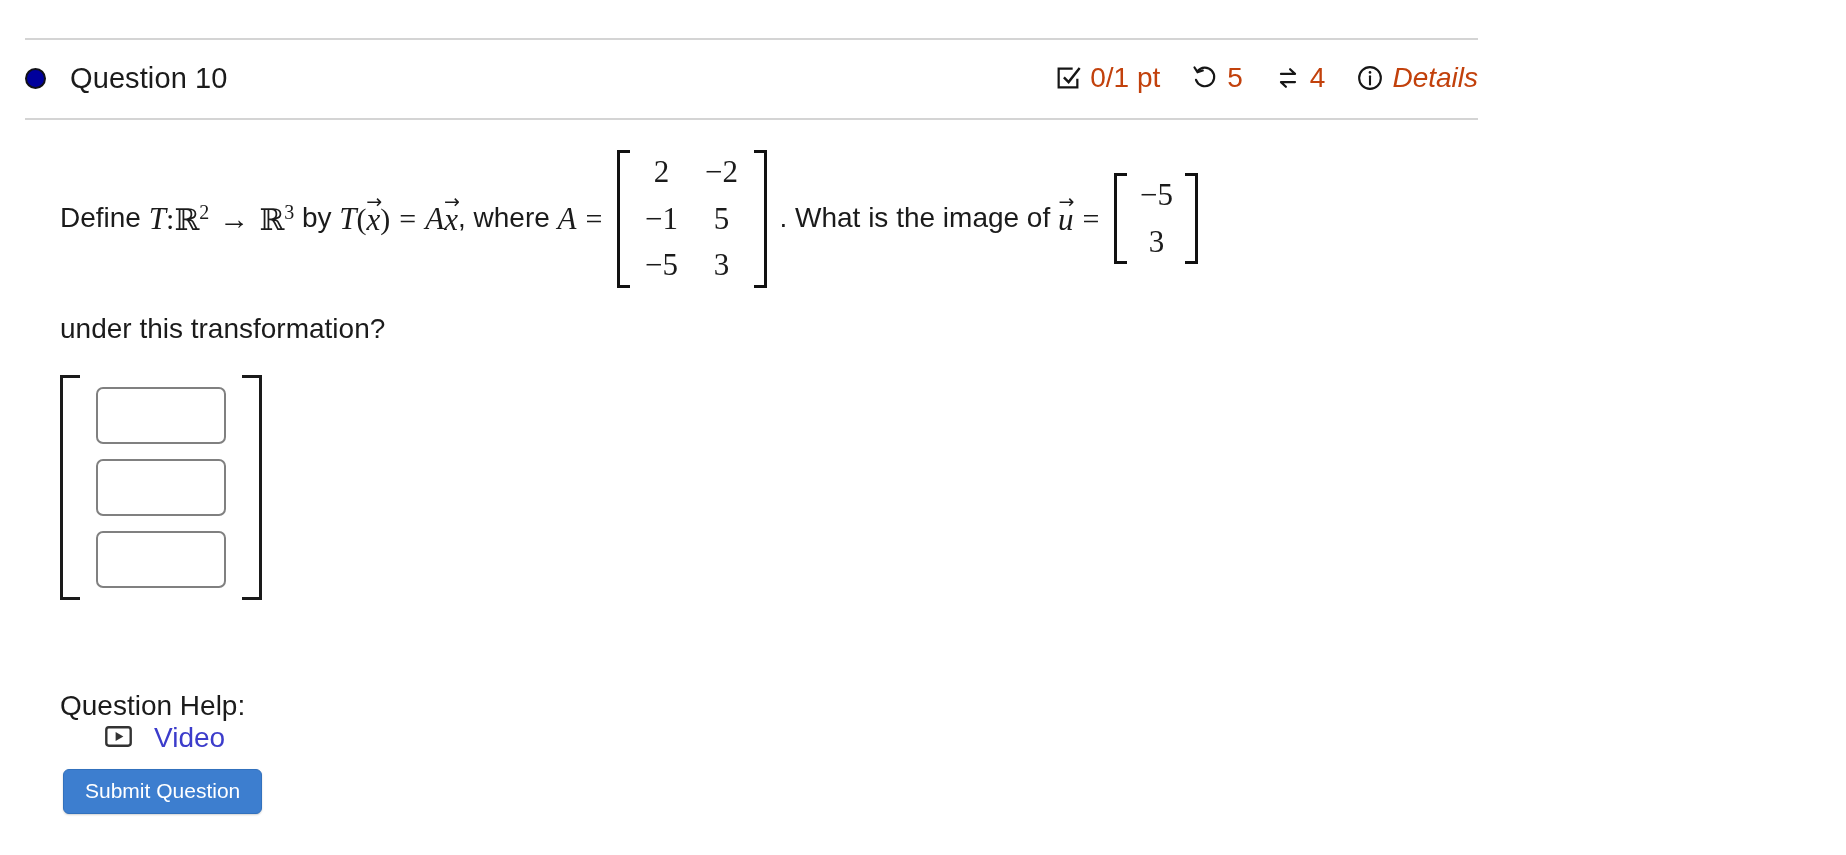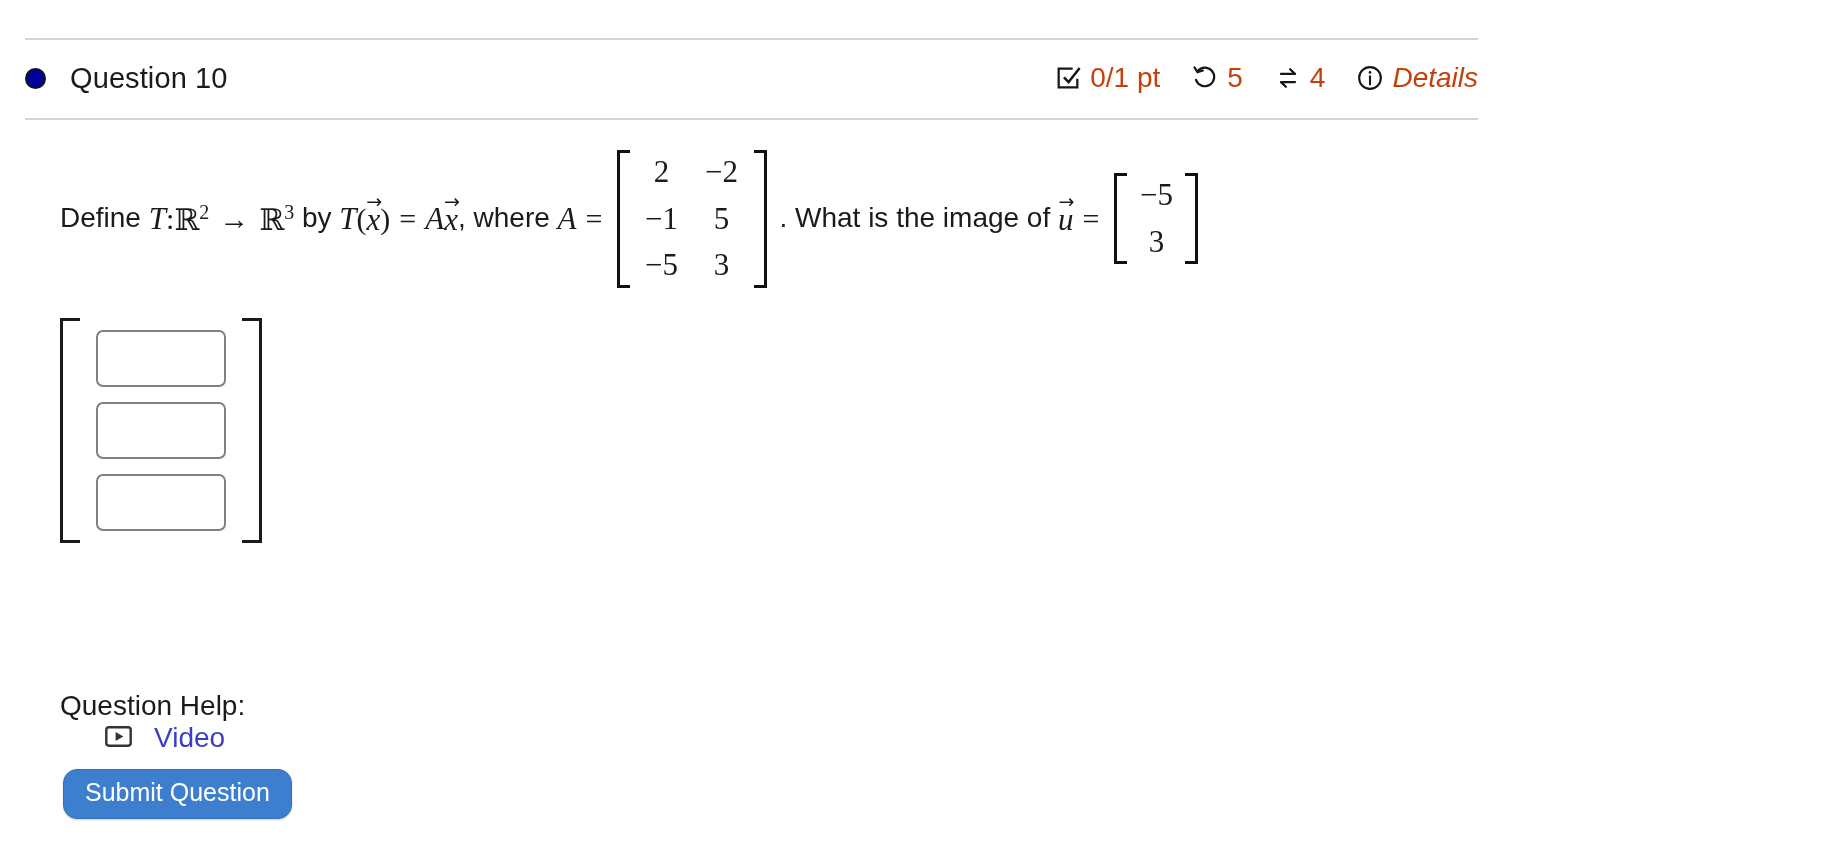--- a/index.html
+++ b/index.html
@@ -229,23 +229,23 @@
   }
   .video-link .vtext { font-size: 28px; color: #3c3ccb; }
 
   
   .submit-btn {
     position: absolute;
     top: 769px;
     left: 63px;
     background: #3d7ecf;
     border: 1px solid #3271bd;
-    border-radius: 14px;
+    border-radius: 6px;
     color: #ffffff;
-    font-size: 25px;
+    font-size: 21px;
     font-family: "Liberation Sans", sans-serif;
     padding: 9px 21px 11px 21px;
     cursor: pointer;
     line-height: 1.1;
     box-shadow: 0 1px 2px rgba(0,0,0,0.18);
   }
 </style>
 </head>
 <body>
 
@@ -348,20 +348,21 @@
       <span class="matrix">
         <span class="brk left"></span>
         <span class="mgrid cols1">
           <span class="mcell">−5</span>
           <span class="mcell">3</span>
         </span>
         <span class="brk right"></span>
       </span>
     </div>
 
+    <div class="stmt-line2">under this transformation?</div>
 
     
     <div class="answer-area">
       <div class="abrk left"></div>
       <div class="ans-col">
         <input class="ans-input" type="text" placeholder="" style="">
         <input class="ans-input" type="text" placeholder="" style="">
         <input class="ans-input" type="text" placeholder="" style="">
       </div>
       <div class="abrk right"></div>

